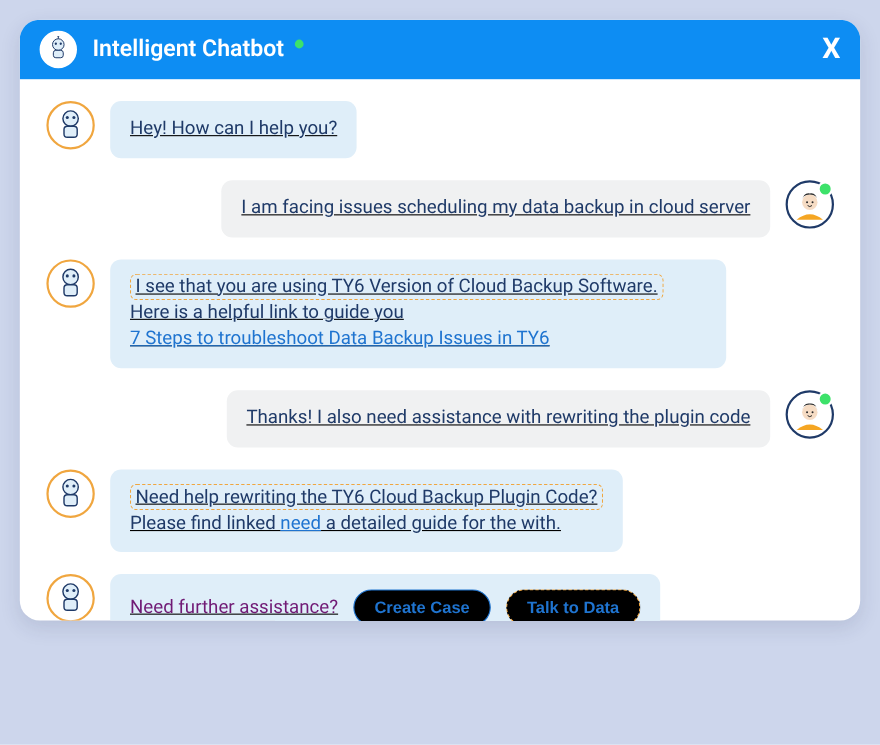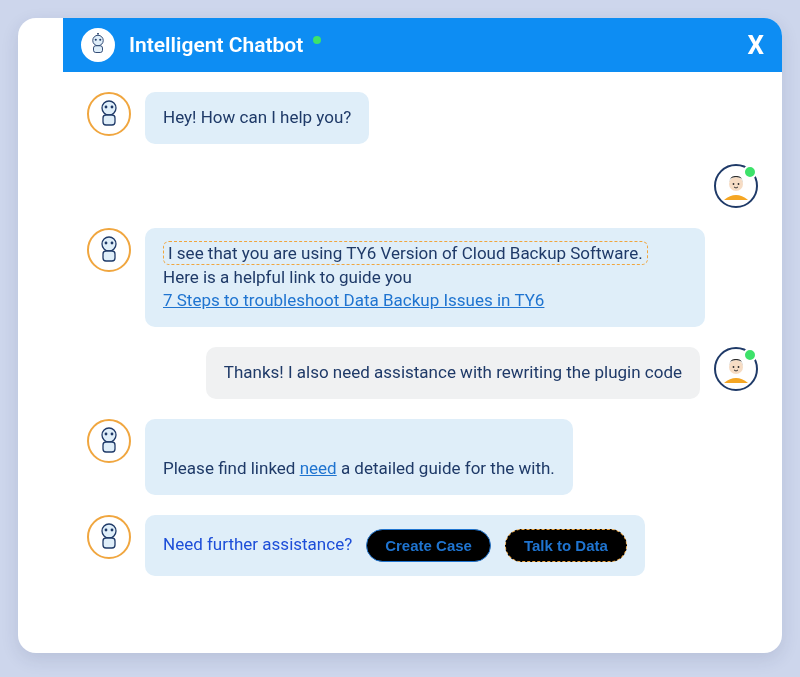--- a/index.html
+++ b/index.html
@@ -8,25 +8,24 @@
       background: #cdd6ec;
       padding: 18px;
       width: 800px;
       height: 677px;
     }
     .chat-window {
       background: #fff;
       border-radius: 18px;
       box-shadow: 0 6px 18px rgba(30,40,80,0.12);
       width: 100%;
-      height: 635px;
+      height: 546px;
       overflow: hidden;
       display: flex;
       flex-direction: column;
-      padding-left: 45px;
     }
     .chat-header {
       background: #0d8df3;
       color: #fff;
       display: flex;
       align-items: center;
       padding: 10px 18px;
       gap: 14px;
     }
     .header-title {
@@ -55,20 +54,21 @@
       padding: 20px 24px 20px 24px;
       overflow-y: auto;
       display: flex;
       flex-direction: column;
       gap: 20px;
     }
     .row {
       display: flex;
       align-items: flex-start;
       gap: 14px;
+      text-decoration: underline;
     }
     .row.bot { justify-content: flex-start; }
     .row.user { justify-content: flex-end; }
     .avatar-circle {
       width: 44px; height: 44px;
       border-radius: 50%;
       border: 2px solid #f0a63f;
       display: flex;
       align-items: center;
       justify-content: center;
@@ -111,21 +111,21 @@
       text-decoration: underline;
       cursor: pointer;
     }
     .action-row {
       display: flex;
       align-items: center;
       gap: 14px;
       flex-wrap: wrap;
     }
     .assist-text {
-      color: #1d4ed8;
+      color: #701a75;
       font-size: 17px;
     }
     .pill-btn {
       background: #000000;
       border: 1px solid #1f74d0;
       color: #1f74d0;
       font-weight: 600;
       font-size: 15px;
       padding: 7px 18px;
       border-radius: 999px;
@@ -178,20 +178,23 @@
           <circle cx="19" cy="9" r="1.4" fill="#1f3a68"></circle>
           <rect x="10" y="17" width="12" height="10" rx="3" fill="#dfeef9" stroke="#1f3a68" stroke-width="1.3"></rect>
         </svg>
       </div>
       <div class="bubble bot-msg">
         <span>Hey! How can I help you?</span>
       </div>
     </div>
 
     <div class="row user">
+      <div class="bubble user-msg">
+        <span>I am facing issues scheduling my data backup in cloud server</span>
+      </div>
       <div class="avatar-circle user-av">
         <svg class="user-svg" viewBox="0 0 32 32">
           <circle cx="16" cy="16" r="16" fill="#fff"></circle>
           <path d="M4 30 Q16 20 28 30" fill="#f5a623"></path>
           <circle cx="16" cy="14" r="7" fill="#f6dcc4"></circle>
           <path d="M9 13 Q10 5 16 6 Q22 5 23 13 Q23 7 16 7 Q9 7 9 13" fill="#2a2a2a"></path>
           <circle cx="13.5" cy="14" r="0.9" fill="#2a2a2a"></circle>
           <circle cx="18.5" cy="14" r="0.9" fill="#2a2a2a"></circle>
           <path d="M14 17 Q16 19 18 17" stroke="#2a2a2a" stroke-width="0.9" fill="none"></path>
         </svg>
@@ -233,21 +236,21 @@
     <div class="row bot">
       <div class="avatar-circle">
         <svg class="bot-svg" viewBox="0 0 32 32">
           <circle cx="16" cy="10" r="7" fill="#dfeef9" stroke="#1f3a68" stroke-width="1.3"></circle>
           <circle cx="13" cy="9" r="1.4" fill="#1f3a68"></circle>
           <circle cx="19" cy="9" r="1.4" fill="#1f3a68"></circle>
           <rect x="10" y="17" width="12" height="10" rx="3" fill="#dfeef9" stroke="#1f3a68" stroke-width="1.3"></rect>
         </svg>
       </div>
       <div class="bubble bot-msg">
-        <br>
+        <span class="dashed">Need help rewriting the TY6 Cloud Backup Plugin Code?</span><br>
         <span>Please find linked </span><span class="link">need</span><span> a detailed guide for the with.</span>
       </div>
     </div>
 
     <div class="row bot">
       <div class="avatar-circle">
         <svg class="bot-svg" viewBox="0 0 32 32">
           <circle cx="16" cy="10" r="7" fill="#dfeef9" stroke="#1f3a68" stroke-width="1.3"></circle>
           <circle cx="13" cy="9" r="1.4" fill="#1f3a68"></circle>
           <circle cx="19" cy="9" r="1.4" fill="#1f3a68"></circle>

